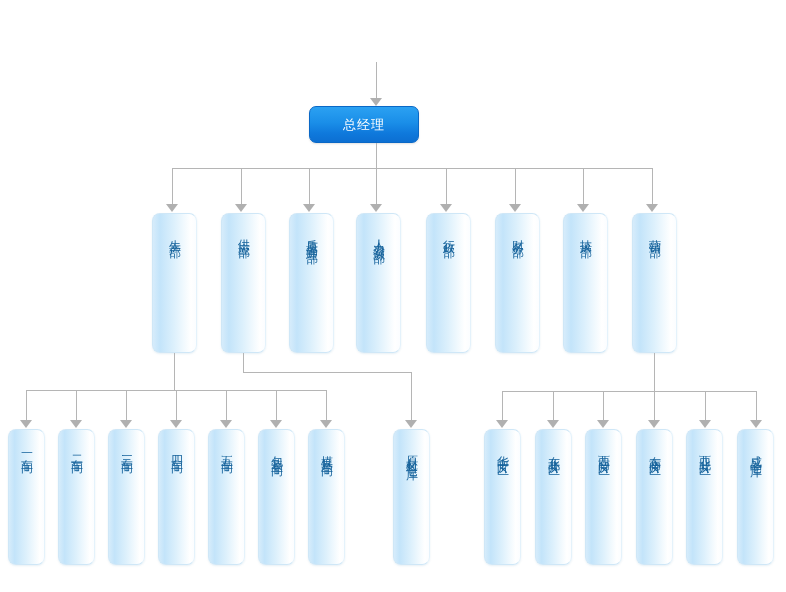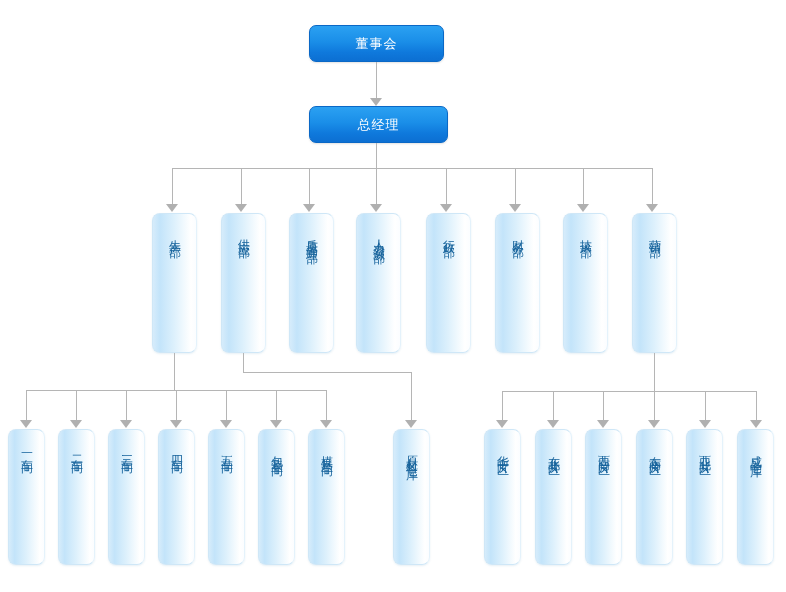--- a/index.html
+++ b/index.html
@@ -84,28 +84,25 @@
     border-left: 6px solid transparent;
     border-right: 6px solid transparent;
     border-top: 8px solid #b0b0b0;
   }
 </style>
 </head>
 <body>
 
 <div id="chart">
 
-  <div class="node-blue" style="left:309px; top:25px; width:135px; height:37px;">
-    <span>董事会</span>
-  </div>
 
   <div class="vline" style="left:376px; top:62px; height:36px;"></div>
   <div class="arrow" style="left:370px; top:98px;"></div>
 
-  <div class="node-blue" style="left:309px; top:106px; width:139px; height:37px;">
+  <div class="node-blue" style="left:309px; top:106px; width:110px; height:37px;">
     <span>总经理</span>
   </div>
 
   <div class="vline" style="left:376px; top:143px; height:26px;"></div>
   <div class="hline" style="left:172px; top:168px; width:480px;"></div>
 
   <div class="vline" style="left:172px; top:168px; height:38px;"></div>
   <div class="arrow" style="left:166px; top:204px;"></div>
 
   <div class="vline" style="left:241px; top:168px; height:38px;"></div>

